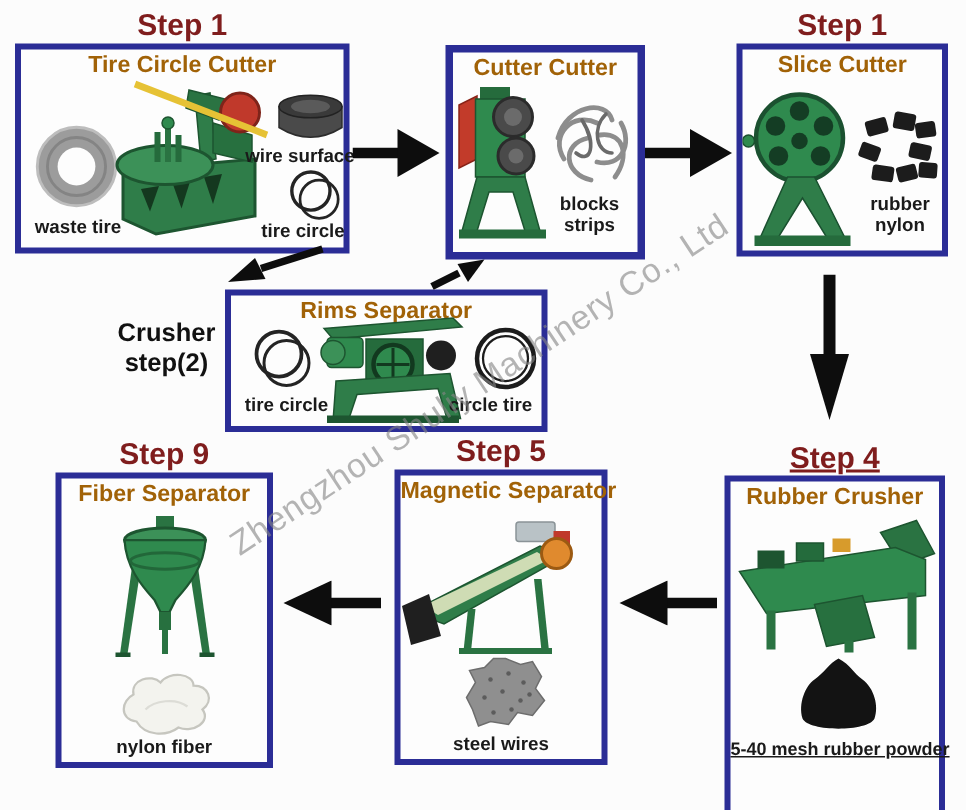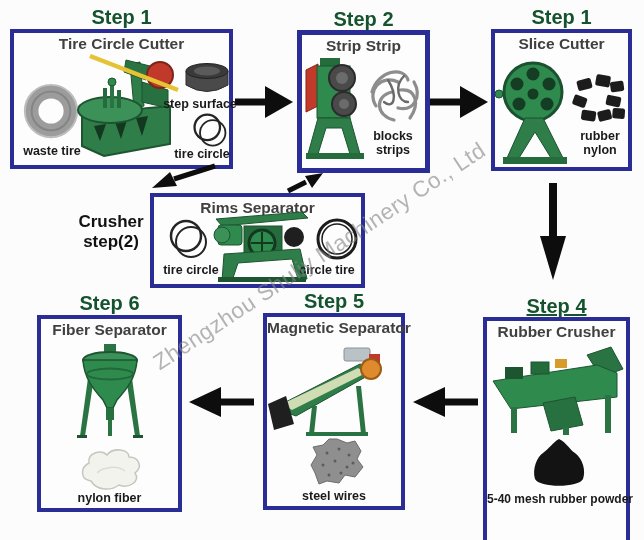--- a/index.html
+++ b/index.html
@@ -1,42 +1,41 @@
 <!DOCTYPE html>
 <html><head>
 <meta charset="utf-8">
 <style>
   html,body{margin:0;padding:0;background:#fff;}
   .stage{position:relative;width:644px;height:540px;background:#fcfcfc;overflow:hidden;
          font-family:"Liberation Sans", sans-serif;color:#111;}
   .box{position:absolute;border:4px solid #2b2d96;background:#fdfdfd;box-sizing:border-box;}
-  .step-label{position:absolute;font-size:20px;font-weight:bold;text-align:center;color:#14532d;}
+  .step-label{position:absolute;font-size:20px;font-weight:bold;text-align:center;color:#7f1d1d;}
   .box-title{position:absolute;left:0;right:0;top:2px;text-align:center;font-size:15.5px;
-             font-weight:bold;white-space:nowrap;color:#404040;}
+             font-weight:bold;white-space:nowrap;color:#a16207;}
   .item-label{position:absolute;font-size:12.5px;font-weight:bold;text-align:center;
               line-height:1.12;color:#1a1a1a;}
   .abs{position:absolute;}
   .arrow{position:absolute;}
   .watermark{position:absolute;left:156px;top:352px;transform:rotate(-33.5deg);
              transform-origin:left center;font-size:22.5px;letter-spacing:.5px;
              color:rgba(134,134,134,.62);white-space:nowrap;z-index:50;}
 </style>
 </head>
 <body>
 
 <div class="stage">
 
   <div class="watermark">Zhengzhou Shuliy Machinery Co., Ltd</div>
 
   <div class="step-label" style="left:10px;top:6px;width:223px;">Step 1</div>
-  <div class="step-label" style="left:297px;top:8px;width:133px;">Step 2</div>
   <div class="step-label" style="left:491px;top:6px;width:141px;">Step 1</div>
   <div class="step-label" style="left:483px;top:295px;width:147px;text-decoration:underline;">Step 4</div>
   <div class="step-label" style="left:263px;top:290px;width:142px;">Step 5</div>
-  <div class="step-label" style="left:37px;top:292px;width:145px;">Step 6</div>
+  <div class="step-label" style="left:37px;top:292px;width:145px;">Step 9</div>
 
   <div class="abs" style="left:68px;top:212px;width:86px;text-align:center;font-size:17px;font-weight:bold;line-height:1.18;">
     <div>Crusher</div>
     <div>step(2)</div>
   </div>
 
   <div class="box" style="left:10px;top:29px;width:223px;height:140px;">
     <div class="box-title">Tire Circle Cutter</div>
     <svg class="abs" style="left:6px;top:47px;" width="62" height="62" viewBox="0 0 64 64">
       <circle cx="32" cy="32" r="27" fill="#9c9c9c"></circle>
@@ -59,30 +58,30 @@
       <rect x="47" y="42" width="4" height="18" fill="#256b3c"></rect>
       <circle cx="42" cy="34" r="4" fill="#2f8a4e" stroke="#1d5530"></circle>
       <circle cx="90" cy="27" r="13" fill="#c0392b" stroke="#7e241a" stroke-width="2"></circle>
       <line x1="20" y1="8" x2="108" y2="42" stroke="#e6c235" stroke-width="4.5"></line>
     </svg>
     <svg class="abs" style="left:169px;top:28px;" width="48" height="38" viewBox="0 0 48 38">
       <path d="M3 10 L3 24 Q24 37 45 24 L45 10 Z" fill="#4a4a4a" stroke="#2c2c2c"></path>
       <ellipse cx="24" cy="10" rx="21" ry="7.5" fill="#3a3a3a" stroke="#222"></ellipse>
       <ellipse cx="24" cy="10" rx="13" ry="4.5" fill="#5a5a5a"></ellipse>
     </svg>
-    <div class="item-label" style="left:148px;top:64px;width:76px;">step surface</div>
+    <div class="item-label" style="left:148px;top:64px;width:76px;">wire surface</div>
     <svg class="abs" style="left:174px;top:78px;" width="44" height="40" viewBox="0 0 44 44">
       <circle cx="19" cy="18" r="14" fill="none" stroke="#242424" stroke-width="2.5"></circle>
       <circle cx="25" cy="24" r="14" fill="none" stroke="#242424" stroke-width="2"></circle>
     </svg>
     <div class="item-label" style="left:152px;top:114px;width:72px;">tire circle</div>
   </div>
 
   <div class="box" style="left:297px;top:30px;width:133px;height:143px;border-width:5px;">
-    <div class="box-title">Strip Strip</div>
+    <div class="box-title">Cutter Cutter</div>
     <svg class="abs" style="left:2px;top:18px;" width="62" height="108" viewBox="0 0 62 106">
       <polygon points="2,16 14,10 14,52 2,58" fill="#c23b2a" stroke="#8a2418"></polygon>
       <rect x="16" y="4" width="20" height="9" fill="#256b3c"></rect>
       <rect x="13" y="12" width="33" height="52" fill="#2f8a4e" stroke="#1d5530"></rect>
       <circle cx="38" cy="24" r="13" fill="#4a4a4a" stroke="#2b2b2b" stroke-width="2"></circle>
       <circle cx="38" cy="24" r="6" fill="#6b6b6b"></circle>
       <circle cx="40" cy="50" r="12" fill="#4a4a4a" stroke="#2b2b2b" stroke-width="2"></circle>
       <circle cx="40" cy="50" r="5" fill="#6b6b6b"></circle>
       <polygon points="14,64 46,64 56,100 46,100 38,74 22,74 14,100 4,100" fill="#2f7d49" stroke="#1d5530"></polygon>
       <rect x="2" y="99" width="58" height="6" fill="#256b3c"></rect>
@@ -221,21 +220,21 @@
       <rect x="42" y="19" width="18" height="12" fill="#246b3c" stroke="#1d5530"></rect>
       <rect x="66" y="16" width="12" height="9" fill="#d79b2c"></rect>
       <polygon points="54,60 86,54 94,82 62,88" fill="#27703f" stroke="#1d5530"></polygon>
       <rect x="22" y="64" width="6" height="26" fill="#2a7342"></rect>
       <rect x="116" y="52" width="6" height="38" fill="#2a7342"></rect>
       <rect x="74" y="84" width="6" height="8" fill="#2a7342"></rect>
     </svg>
     <svg class="abs" style="left:42px;top:116px;" width="60" height="54" viewBox="0 0 60 54">
       <path d="M30 2 C38 6 40 12 46 16 C54 22 57 34 54 42 C50 51 10 51 6 42 C3 32 8 20 14 16 C20 12 24 5 30 2 Z" fill="#131313"></path>
     </svg>
-    <div class="item-label" style="left:0px;right:0;top:172px;white-space:nowrap;font-size:12px;">5-40 mesh rubber powder</div>
+    <div class="item-label" style="left:0px;right:0;top:172px;white-space:nowrap;font-size:12px;text-decoration:underline;">5-40 mesh rubber powder</div>
   </div>
 
   <svg class="arrow" style="left:235px;top:86px;" width="60" height="32">
     <rect x="0" y="12.5" width="31" height="7" fill="#0d0d0d"></rect>
     <polygon points="30,0 58,16 30,32" fill="#0d0d0d"></polygon>
   </svg>
   <svg class="arrow" style="left:430px;top:86px;" width="60" height="32">
     <rect x="0" y="12.5" width="31" height="7" fill="#0d0d0d"></rect>
     <polygon points="30,0 58,16 30,32" fill="#0d0d0d"></polygon>
   </svg>

